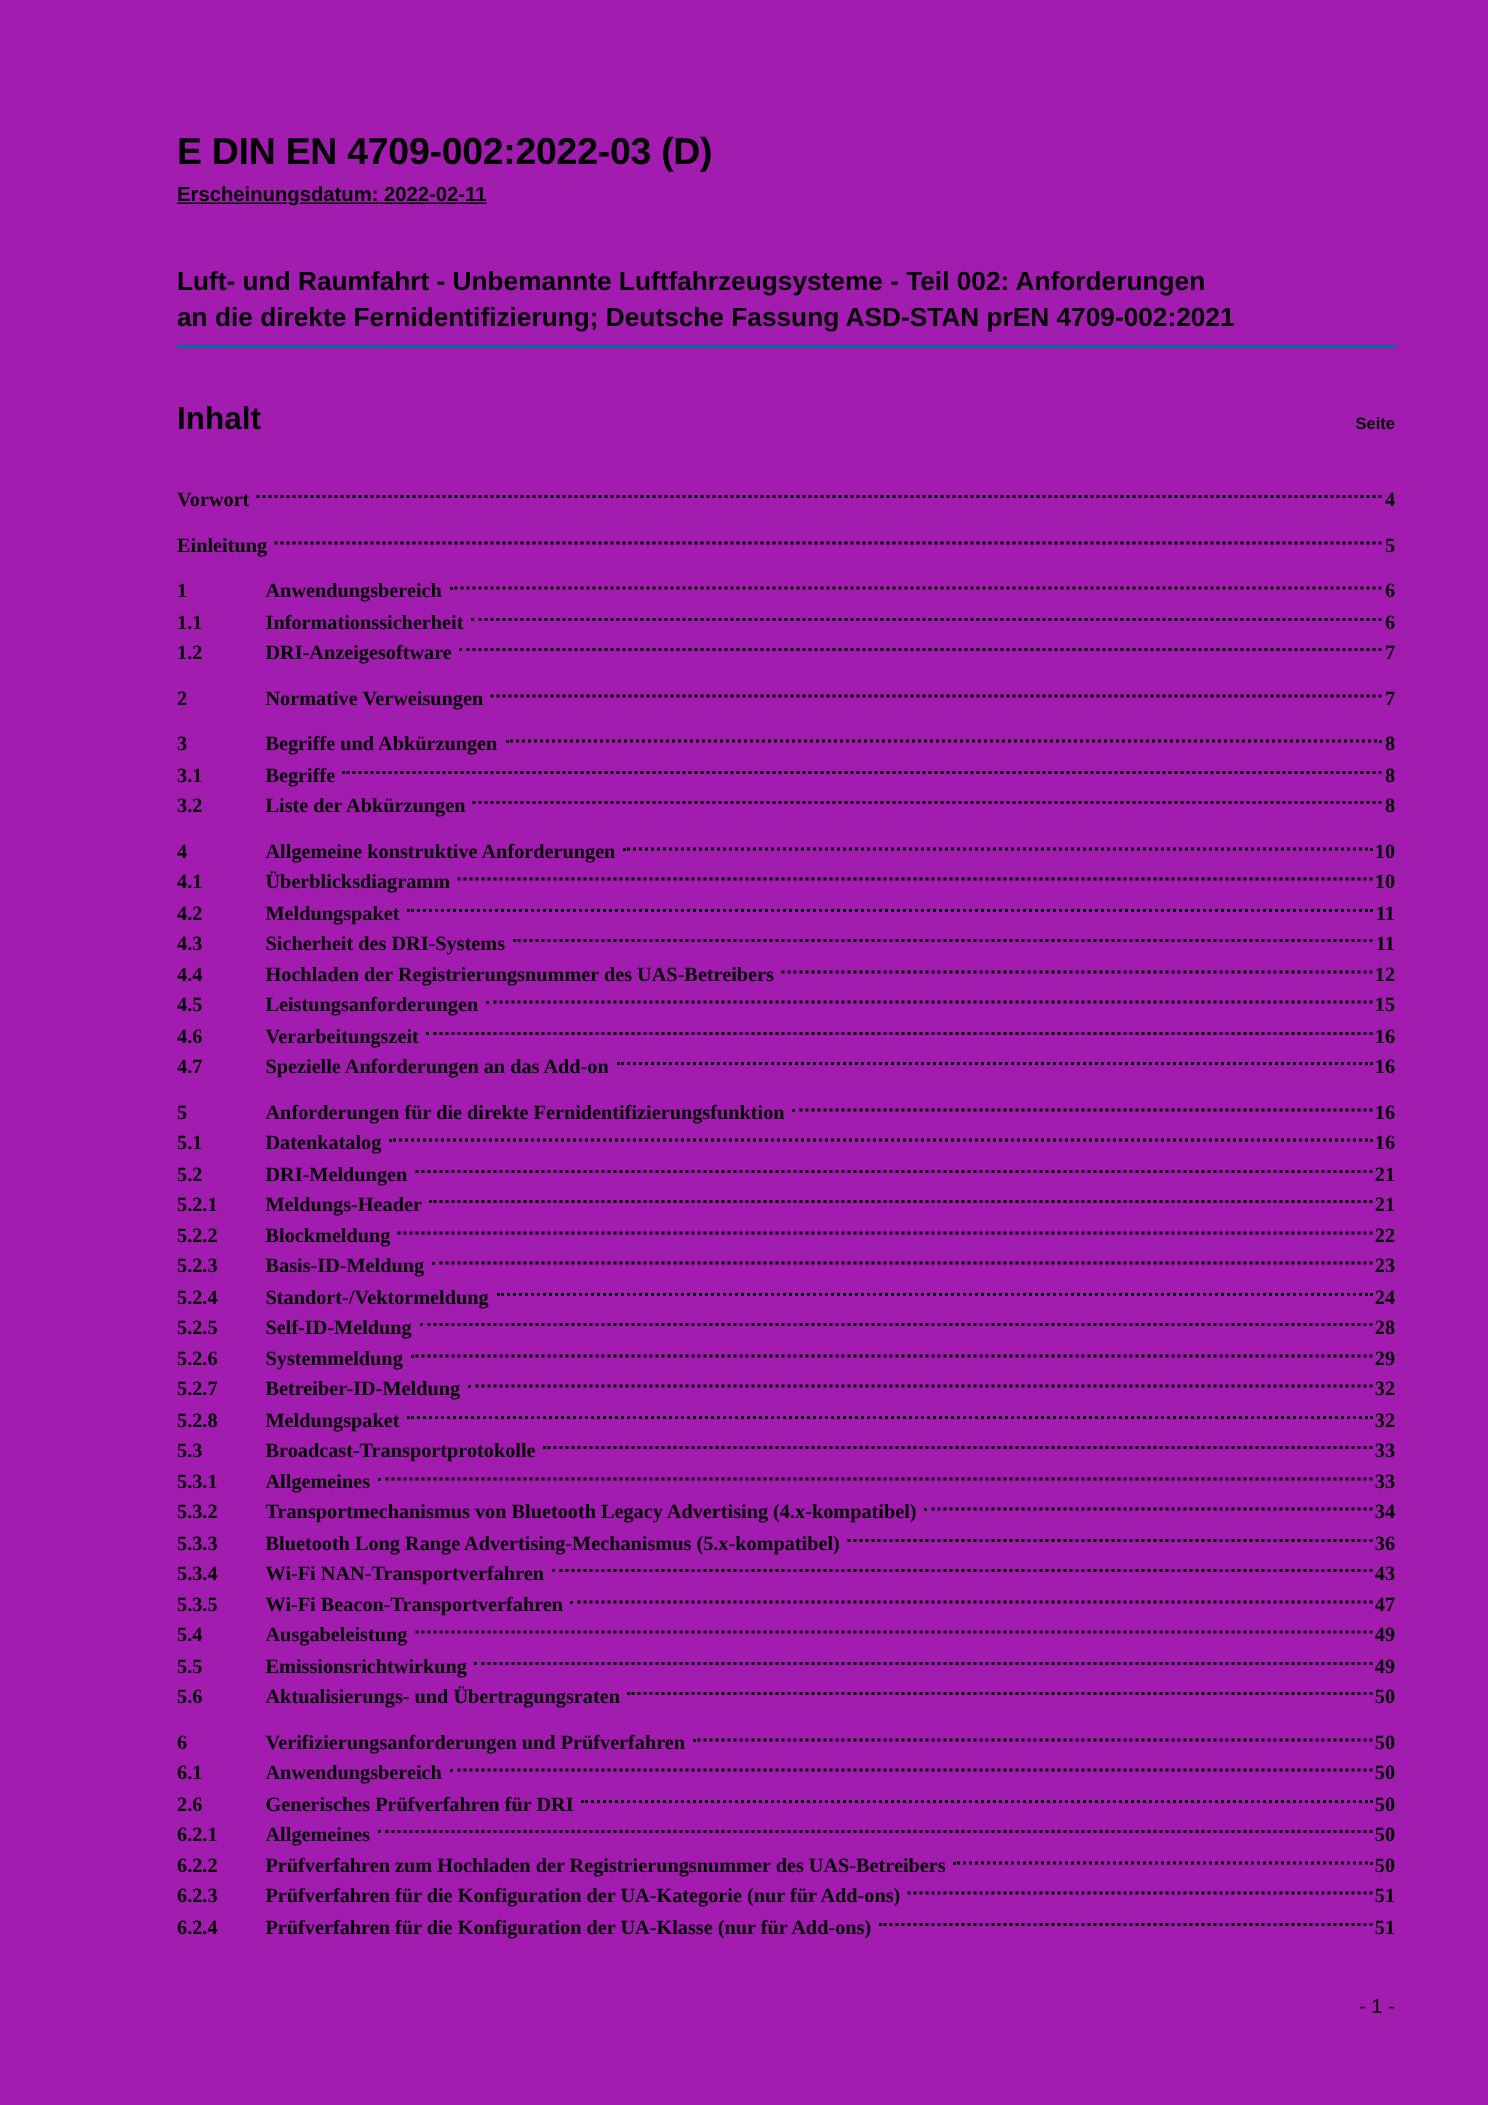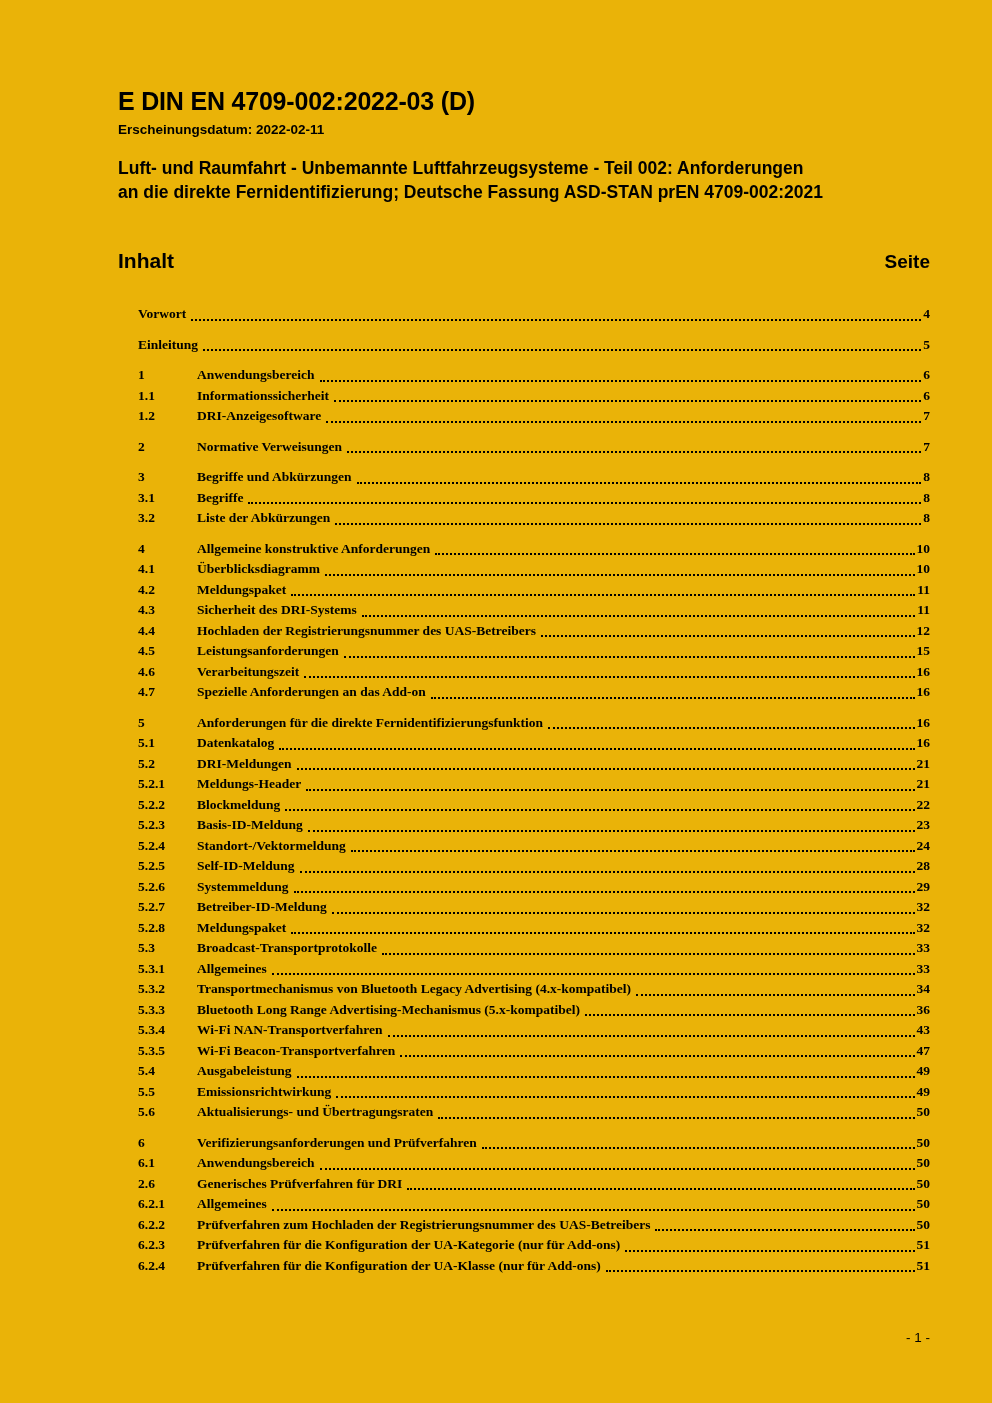--- a/index.html
+++ b/index.html
@@ -4,21 +4,21 @@
 <style>
   html, body {
     margin: 0;
     padding: 0;
     background: #ffffff;
   }
   .page {
     position: relative;
     width: 992px;
     height: 1403px;
-    background: #eab308;
+    background: #a21caf;
     color: #000000;
     font-family: "Liberation Sans", sans-serif;
     overflow: hidden;
     box-sizing: border-box;
   }
   .content {
     padding: 88px 62px 0 118px;
   }
 
   
@@ -26,62 +26,62 @@
     font-size: 25px;
     font-weight: 700;
     line-height: 27px;
     letter-spacing: -0.2px;
     margin: 0 0 7px 0;
   }
   .release-date {
     font-size: 13.5px;
     font-weight: 700;
     line-height: 16px;
-    margin: 0 0 18px 0;
+    margin: 0 0 37px 0;
+    text-decoration: underline;
   }
   .doc-title {
     font-size: 17.5px;
     font-weight: 700;
     line-height: 24px;
     padding-bottom: 7px;
-    border-bottom: 2px solid #eab308;
+    border-bottom: 2px solid #0369a1;
     margin: 0;
   }
   .doc-title .line { display: block; }
 
   
   .toc-head {
     display: flex;
     justify-content: space-between;
     align-items: baseline;
     margin-top: 36px;
     margin-bottom: 31px;
   }
   .toc-heading {
     font-size: 21px;
     font-weight: 700;
   }
   .toc-page-label {
-    font-size: 19px;
+    font-size: 11px;
     font-weight: 700;
     text-align: center;
   }
 
   
   .toc-list {
     font-family: "Liberation Serif", serif;
     font-weight: 700;
     font-size: 13.5px;
   }
   .toc-group { margin-bottom: 10px; }
   .toc-row {
     display: flex;
-    align-items: flex-end;
+    align-items: center;
     line-height: 20.5px;
-    margin-left: 20px;
   }
   .toc-num {
     flex: 0 0 59px;
     white-space: nowrap;
   }
   .toc-num.empty { flex: 0 0 0; }
   .toc-title-text {
     flex: 0 0 auto;
     white-space: nowrap;
     padding-right: 3px;

